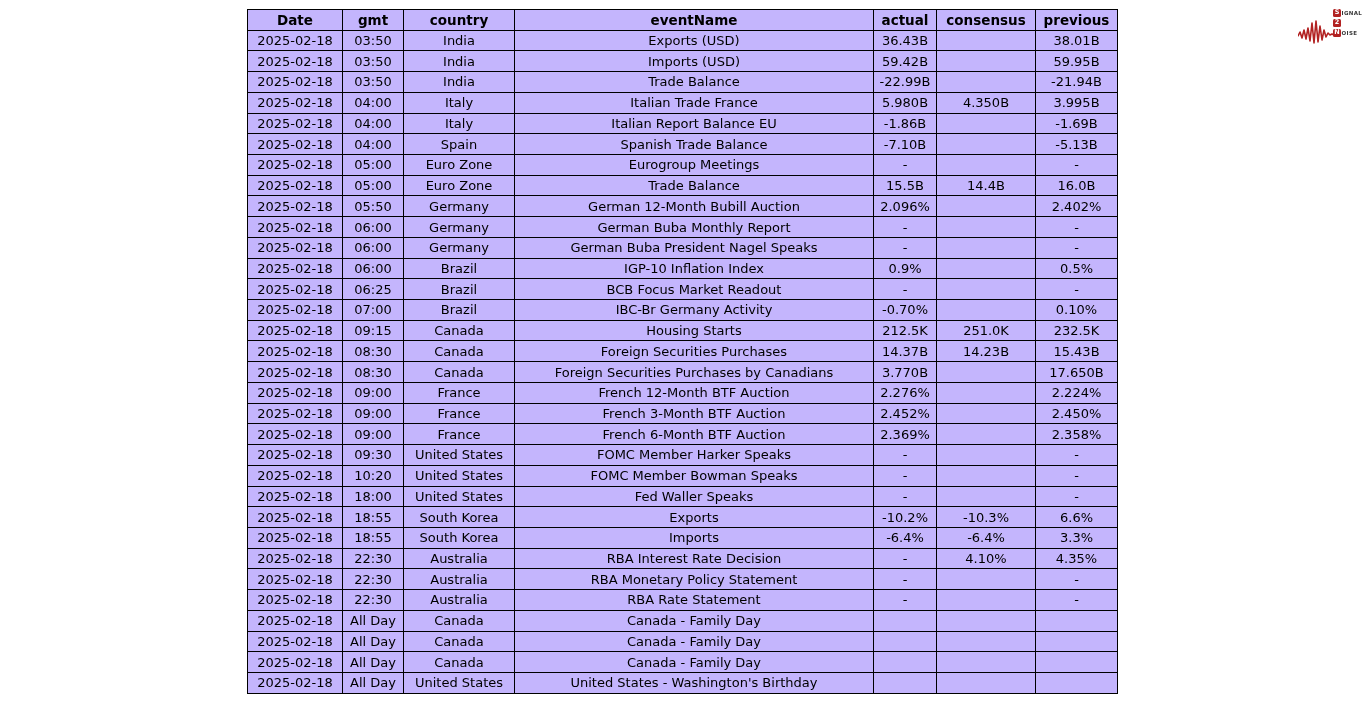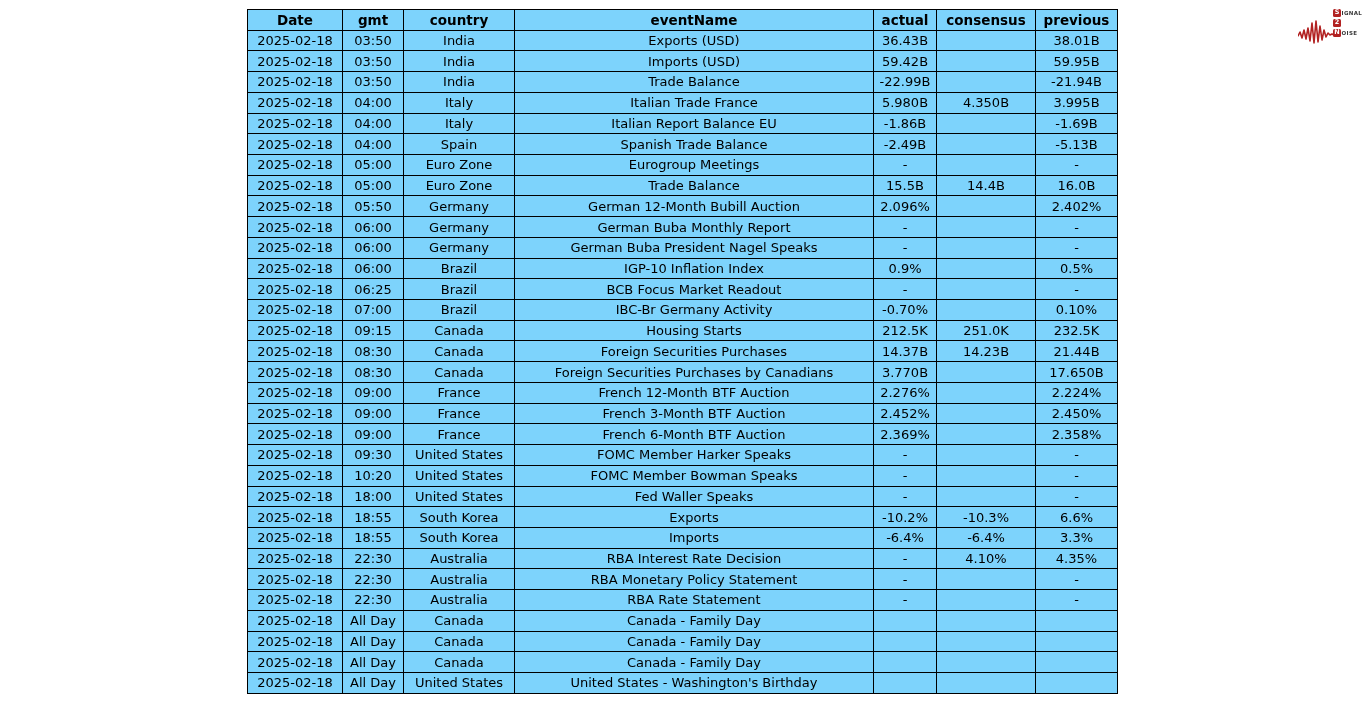--- a/index.html
+++ b/index.html
@@ -12,21 +12,21 @@
   }
   .stage { position: relative; width: 1364px; height: 705px; }
 
   
   table.calendar {
     position: absolute;
     left: 247px; top: 9px;
     width: 870px; height: 685px;
     border-collapse: collapse;
     table-layout: fixed;
-    background: #7dd3fc;
+    background: #c4b5fd;
   }
   table.calendar th, table.calendar td {
     border: 1.5px solid #000000;
     text-align: center;
     vertical-align: middle;
     font-size: 13px;
     color: #000000;
     padding: 0 2px;
     white-space: nowrap;
     overflow: hidden;
@@ -145,21 +145,21 @@
           <td>Italian Report Balance EU</td>
           <td>-1.86B</td>
           <td></td>
           <td>-1.69B</td>
         </tr>
         <tr>
           <td>2025-02-18</td>
           <td>04:00</td>
           <td>Spain</td>
           <td>Spanish Trade Balance</td>
-          <td>-2.49B</td>
+          <td>-7.10B</td>
           <td></td>
           <td>-5.13B</td>
         </tr>
         <tr>
           <td>2025-02-18</td>
           <td>05:00</td>
           <td>Euro Zone</td>
           <td>Eurogroup Meetings</td>
           <td>-</td>
           <td></td>
@@ -237,21 +237,21 @@
           <td>251.0K</td>
           <td>232.5K</td>
         </tr>
         <tr>
           <td>2025-02-18</td>
           <td>08:30</td>
           <td>Canada</td>
           <td>Foreign Securities Purchases</td>
           <td>14.37B</td>
           <td>14.23B</td>
-          <td>21.44B</td>
+          <td>15.43B</td>
         </tr>
         <tr>
           <td>2025-02-18</td>
           <td>08:30</td>
           <td>Canada</td>
           <td>Foreign Securities Purchases by Canadians</td>
           <td>3.770B</td>
           <td></td>
           <td>17.650B</td>
         </tr>

